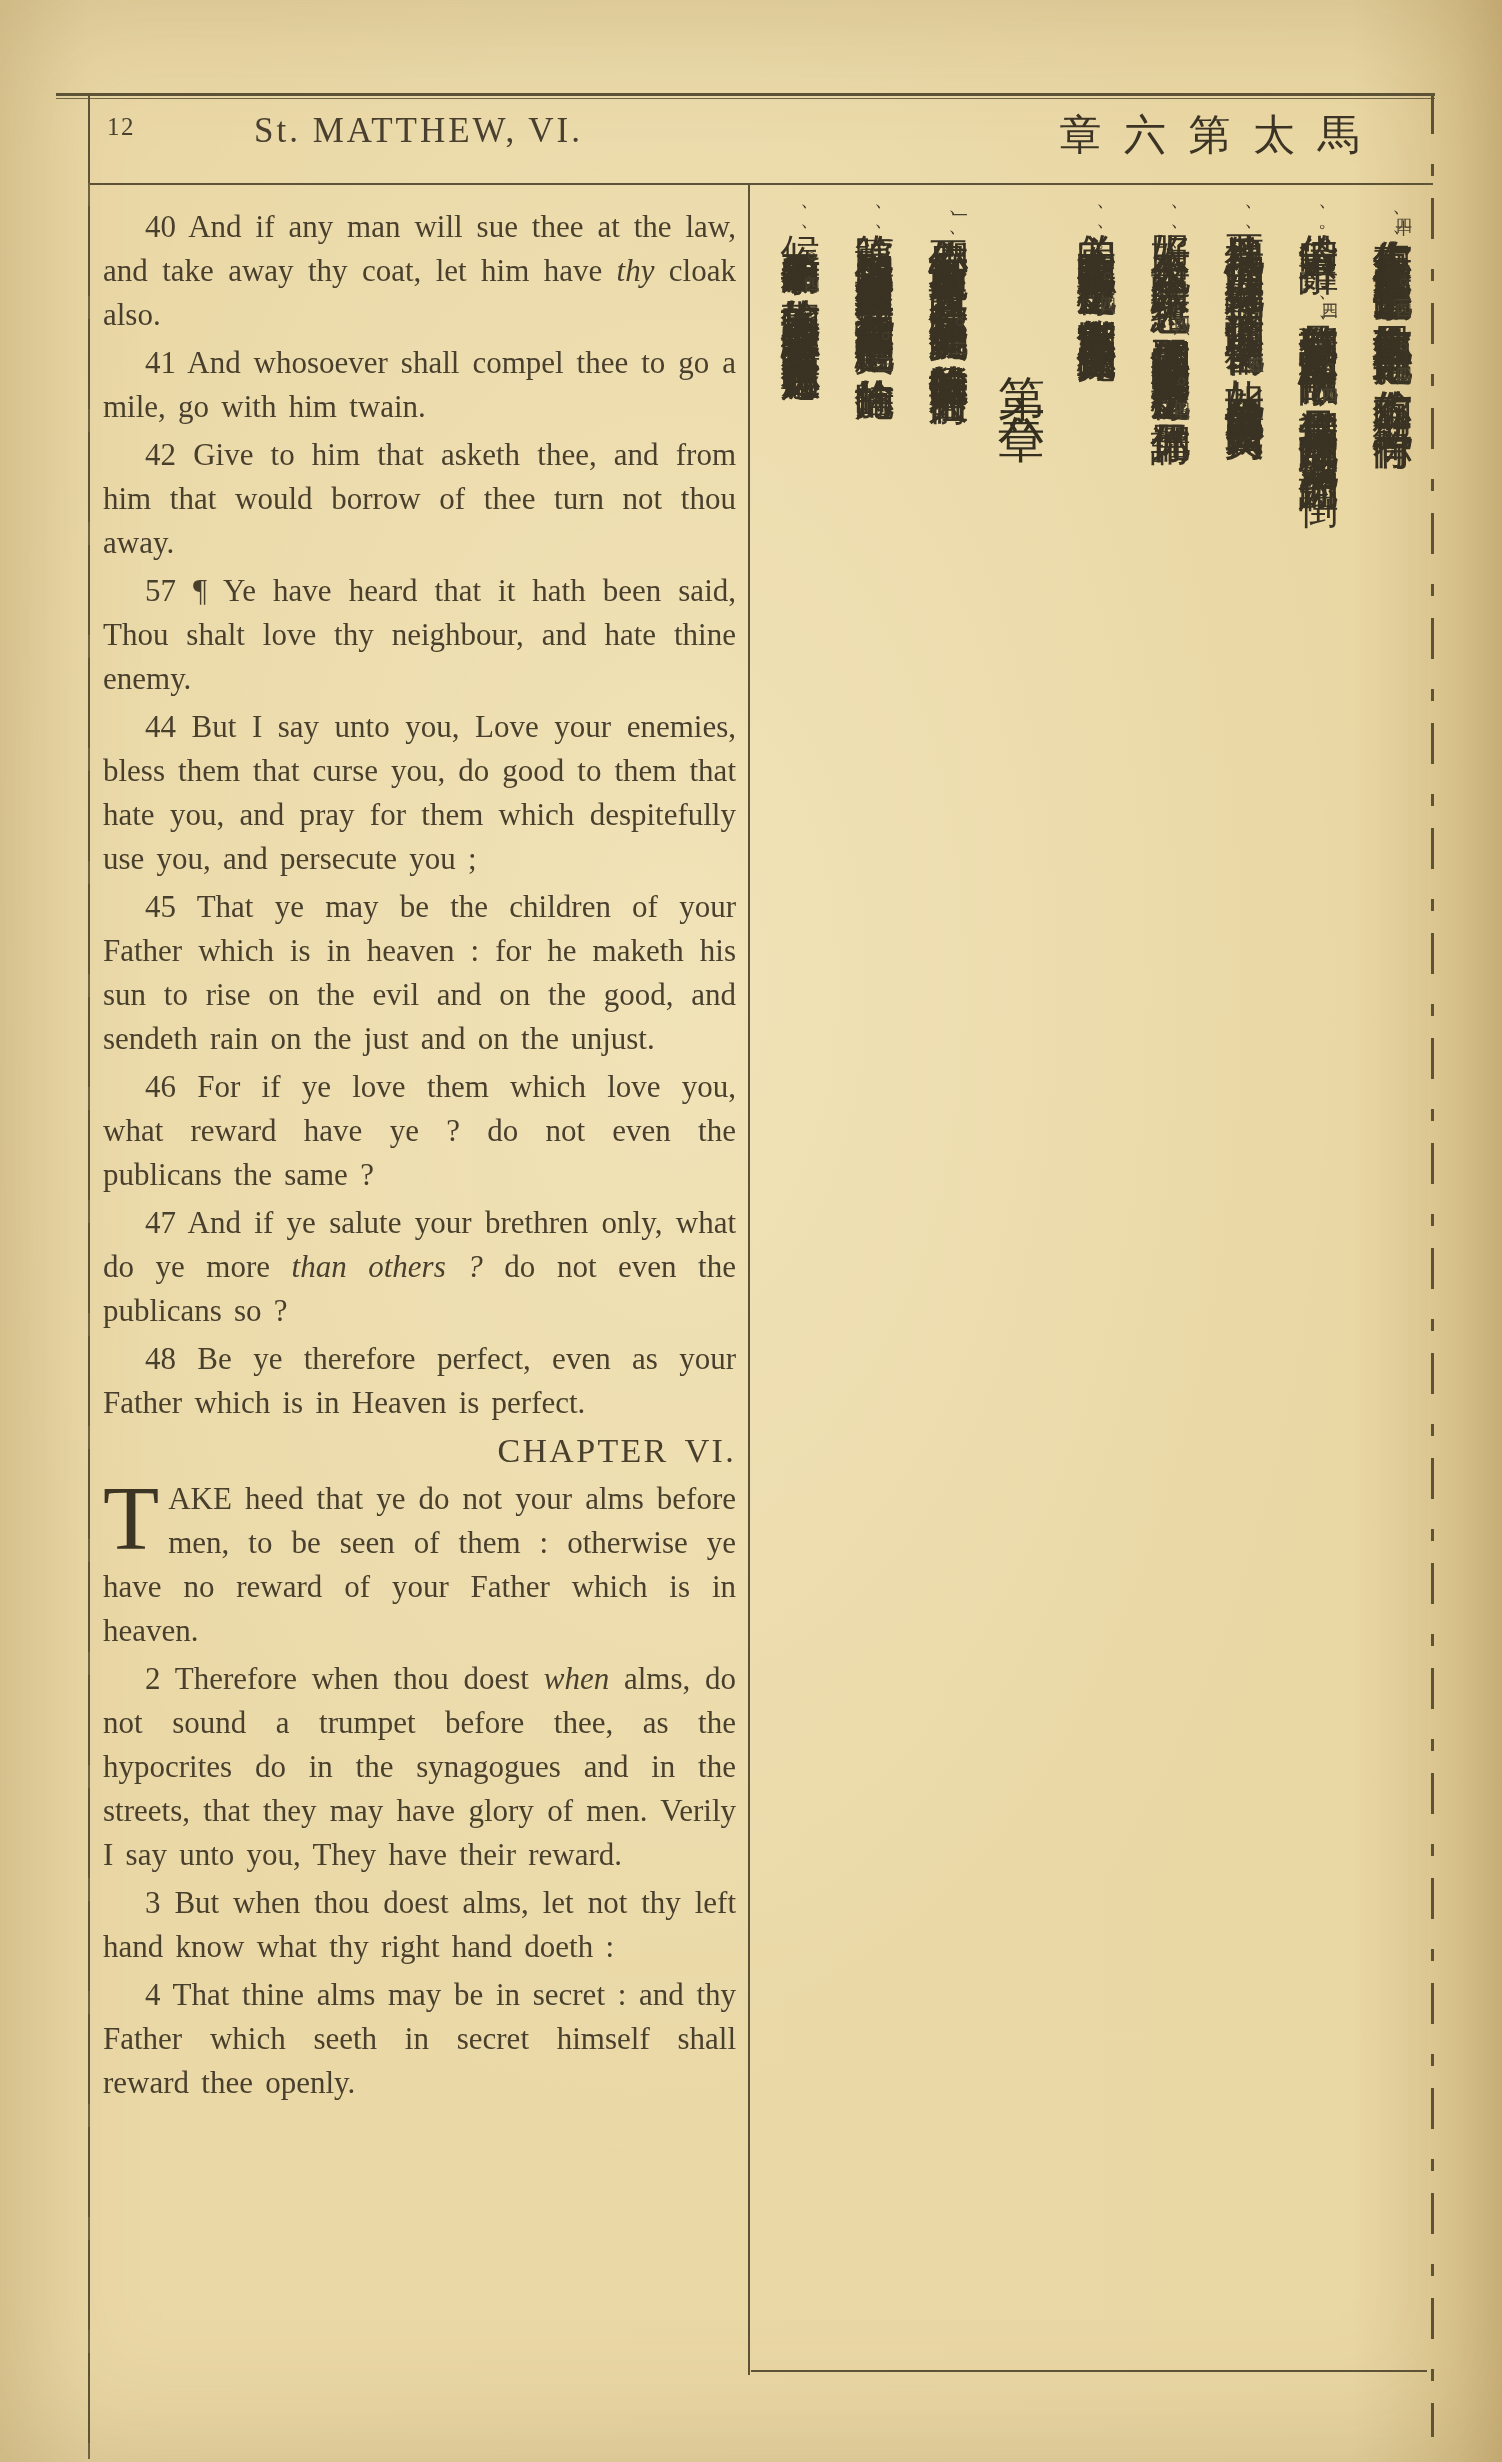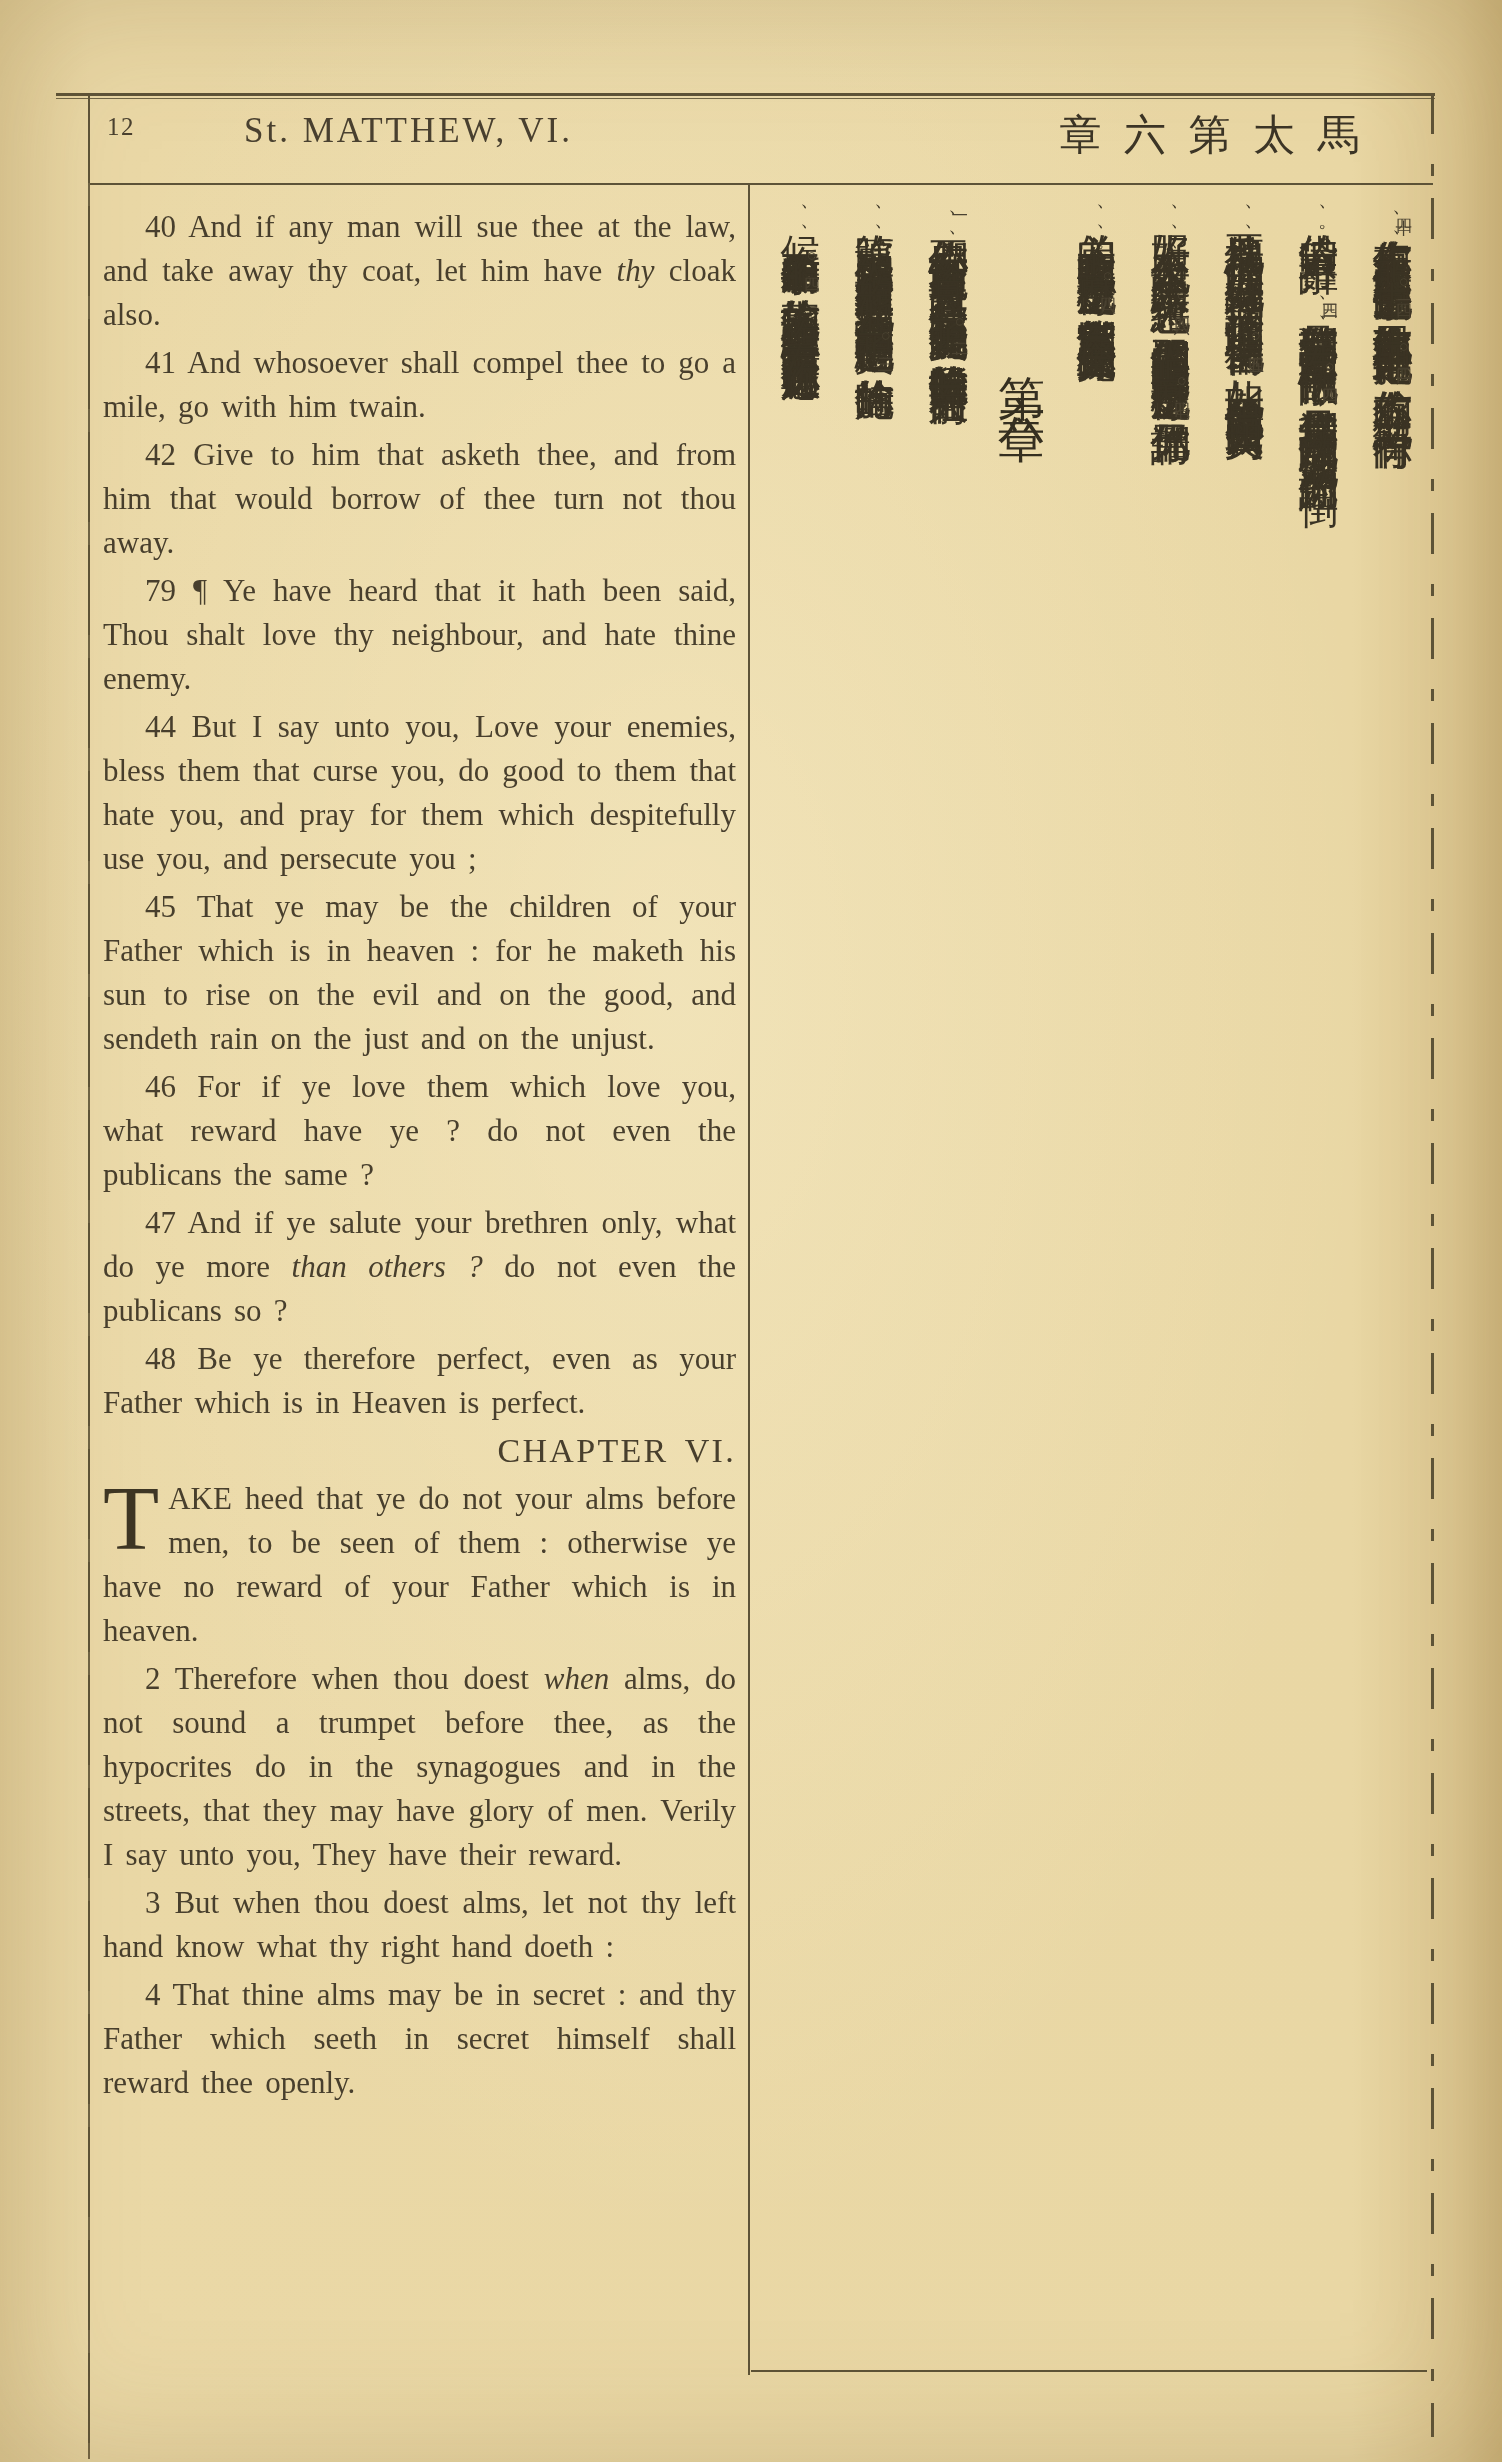--- a/index.html
+++ b/index.html
@@ -32,21 +32,21 @@
   .rule-divider{left:748px;top:183px;width:2.3px;height:2192px;}
   .rule-bottom-right{left:751px;top:2370px;width:676px;height:2.3px;}
   .rule-right{left:1431px;top:93px;width:3px;height:2344px;
       background:repeating-linear-gradient(180deg,#5d5338 0 41px,transparent 41px 71px,#5d5338 71px 83px,transparent 83px 105px);}
   
   .hdr-pageno{
     position:absolute;left:107px;top:113px;
     font-size:25px;color:#4a4130;letter-spacing:1.5px;
   }
   .hdr-title{
-    position:absolute;left:198px;top:111px;width:421px;
+    position:absolute;left:208px;top:111px;width:421px;
     font-size:35px;color:#4a4130;text-align:center;letter-spacing:3px;
   }
   .hdr-cjk{
     position:absolute;left:811px;top:107px;width:571px;
     text-align:right;font-size:42px;color:#3c3526;
     letter-spacing:22.5px;text-indent:22.5px;
     font-family:Liberation Serif, serif;
   }
   
   .eng{
@@ -102,21 +102,21 @@
 
   <div class="hdr-pageno">12</div>
   <div class="hdr-title">St. MATTHEW, VI.</div>
   <div class="hdr-cjk">章六第太馬</div>
 
   <div class="eng">
     <div id="eng-ch5">
         <p class="verse">40 And if any man will sue thee at the law, and take away thy coat, let him have <i>thy</i> cloak also.</p>
         <p class="verse">41 And whosoever shall compel thee to go a mile, go with him twain.</p>
         <p class="verse">42 Give to him that asketh thee, and from him that would borrow of thee turn not thou away.</p>
-        <p class="verse">79 ¶ Ye have heard that it hath been said, Thou shalt love thy neighbour, and hate thine enemy.</p>
+        <p class="verse">57 ¶ Ye have heard that it hath been said, Thou shalt love thy neighbour, and hate thine enemy.</p>
         <p class="verse">44 But I say unto you, Love your enemies, bless them that curse you, do good to them that hate you, and pray for them which despitefully use you, and persecute you ;</p>
         <p class="verse">45 That ye may be the children of your Father which is in heaven : for he maketh his sun to rise on the evil and on the good, and sendeth rain on the just and on the unjust.</p>
         <p class="verse">46 For if ye love them which love you, what reward have ye ? do not even the publicans the same ?</p>
         <p class="verse">47 And if ye salute your brethren only, what do ye more <i>than others ?</i> do not even the publicans so ?</p>
         <p class="verse">48 Be ye therefore perfect, even as your Father which is in Heaven is perfect.</p>
       </div>
     <p class="verse chap-head">CHAPTER VI.</p>
     <div id="eng-ch6">
         <p class="verse has-drop"><span class="dropcap">T</span>AKE heed that ye do not your alms before men, to be seen of them : otherwise ye have no reward of your Father which is in heaven.</p>
         <p class="verse">2 Therefore when thou doest <i>when</i> alms, do not sound a trumpet before thee, as the hypocrites do in the synagogues and in the streets, that they may have glory of men. Verily I say unto you, They have their reward.</p>

